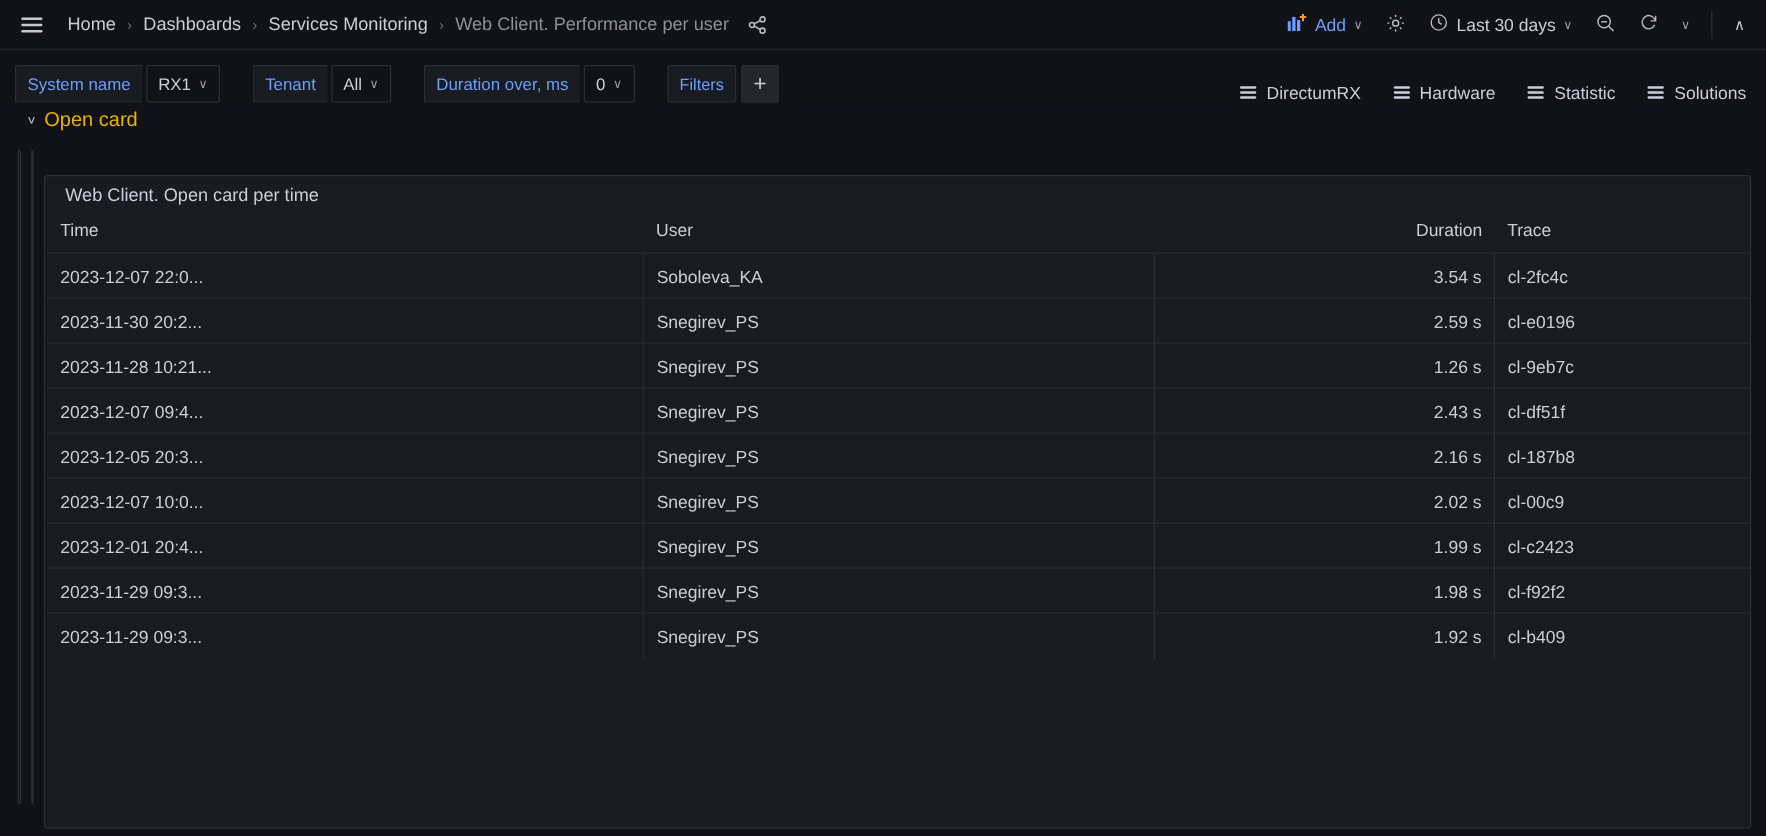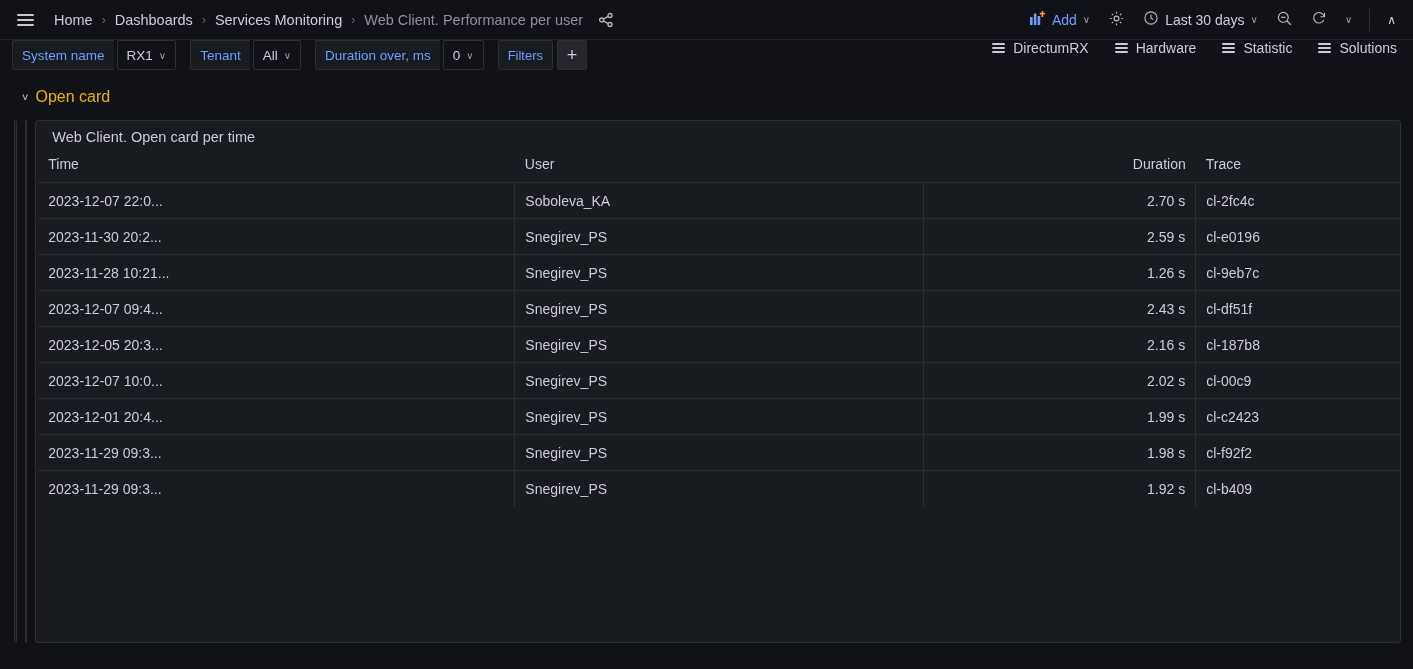--- a/index.html
+++ b/index.html
@@ -82,23 +82,23 @@
   .tb-div {
     width: 1px; height: 22px;
     background: #2c2e35;
     margin: 0 6px;
   }
 
   
   .submenu {
     height: 42px;
     display: flex;
-    align-items: flex-start;
+    align-items: flex-end;
     padding: 0 12px 0 12px;
-    gap: 0px;
+    gap: 12px;
     background: #111217;
   }
   .var-group { display: flex; align-items: center; margin-right: 14px; }
   .var-label {
     height: 30px;
     display: flex; align-items: center;
     padding: 0 9px;
     background: #181b1f;
     border: 1px solid #2c2e35;
     border-right: none;
@@ -188,21 +188,21 @@
     background: #181b1f;
     border: 1px solid #2c2e35;
     border-radius: 3px;
     display: flex;
     flex-direction: column;
     overflow: hidden;
     height: 523px;
   }
   .panel.p1 { width: 460px; }
   .panel.p2 { width: 456px; }
-  .panel.p3 { flex: 1 1 auto; }
+  .panel.p3 { flex: 1 1 auto; margin-top: 20px; }
 
   .panel-title {
     font-size: 14.5px;
     font-weight: 500;
     color: #ccccdc;
     padding: 8px 10px 5px 16px;
     white-space: nowrap;
     overflow: hidden;
   }
 
@@ -567,21 +567,21 @@
             <th class="t-time">Time</th>
             <th class="t-user">User</th>
             <th class="t-dur num">Duration</th>
             <th class="t-trace">Trace</th>
           </tr>
         </thead>
         <tbody>
             <tr>
               <td class="t-time">2023-12-07 22:0...</td>
               <td class="t-user">Soboleva_KA</td>
-              <td class="t-dur num cell-yellow">2.70 s</td>
+              <td class="t-dur num cell-yellow">3.54 s</td>
               <td class="t-trace trace-col cell-link">cl-2fc4c</td>
             </tr>
             <tr>
               <td class="t-time">2023-11-30 20:2...</td>
               <td class="t-user">Snegirev_PS</td>
               <td class="t-dur num cell-yellow">2.59 s</td>
               <td class="t-trace trace-col cell-link">cl-e0196</td>
             </tr>
             <tr>
               <td class="t-time">2023-11-28 10:21...</td>

